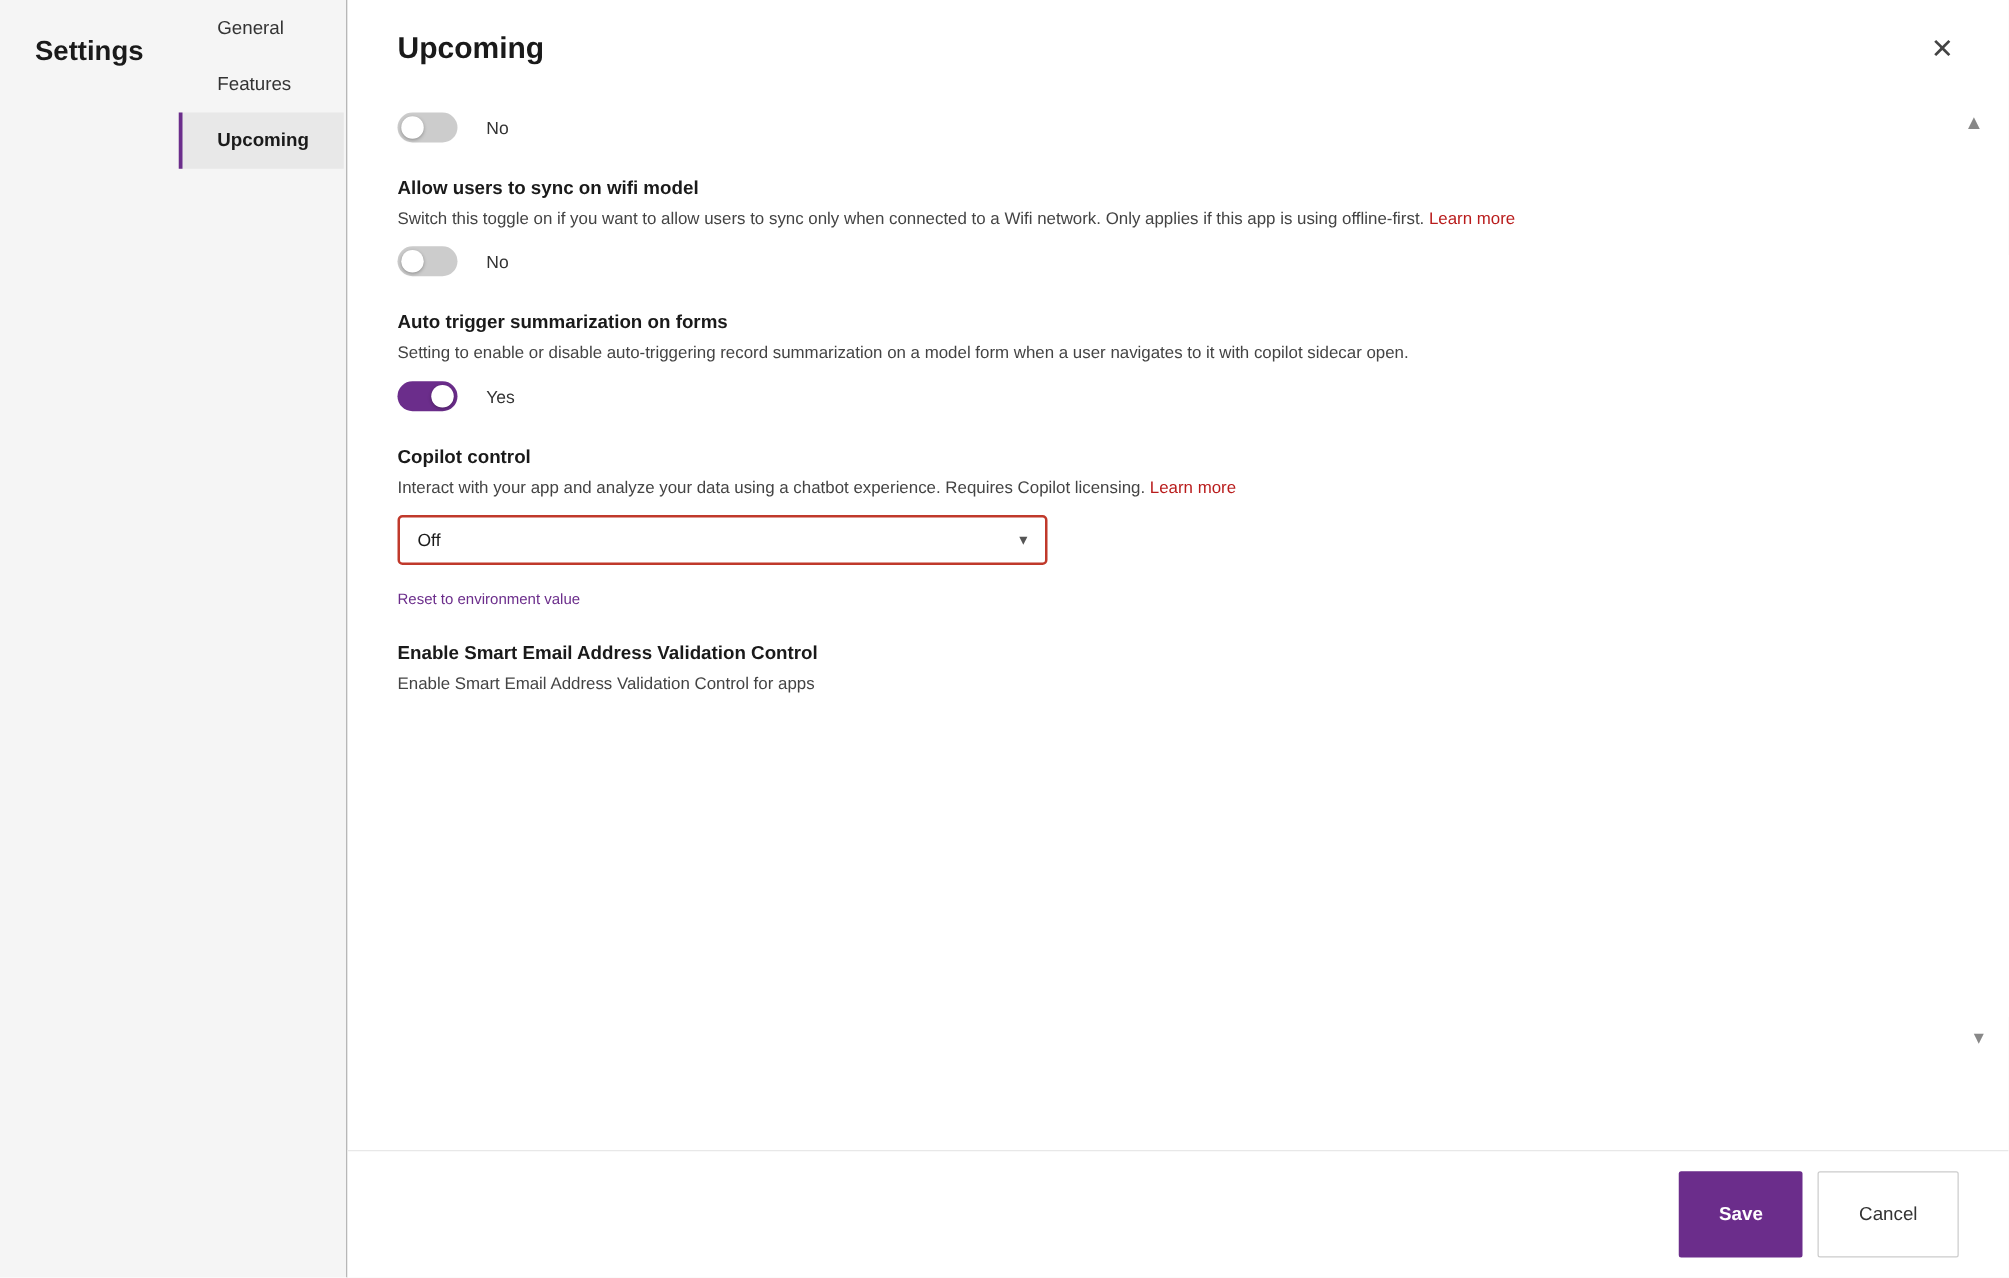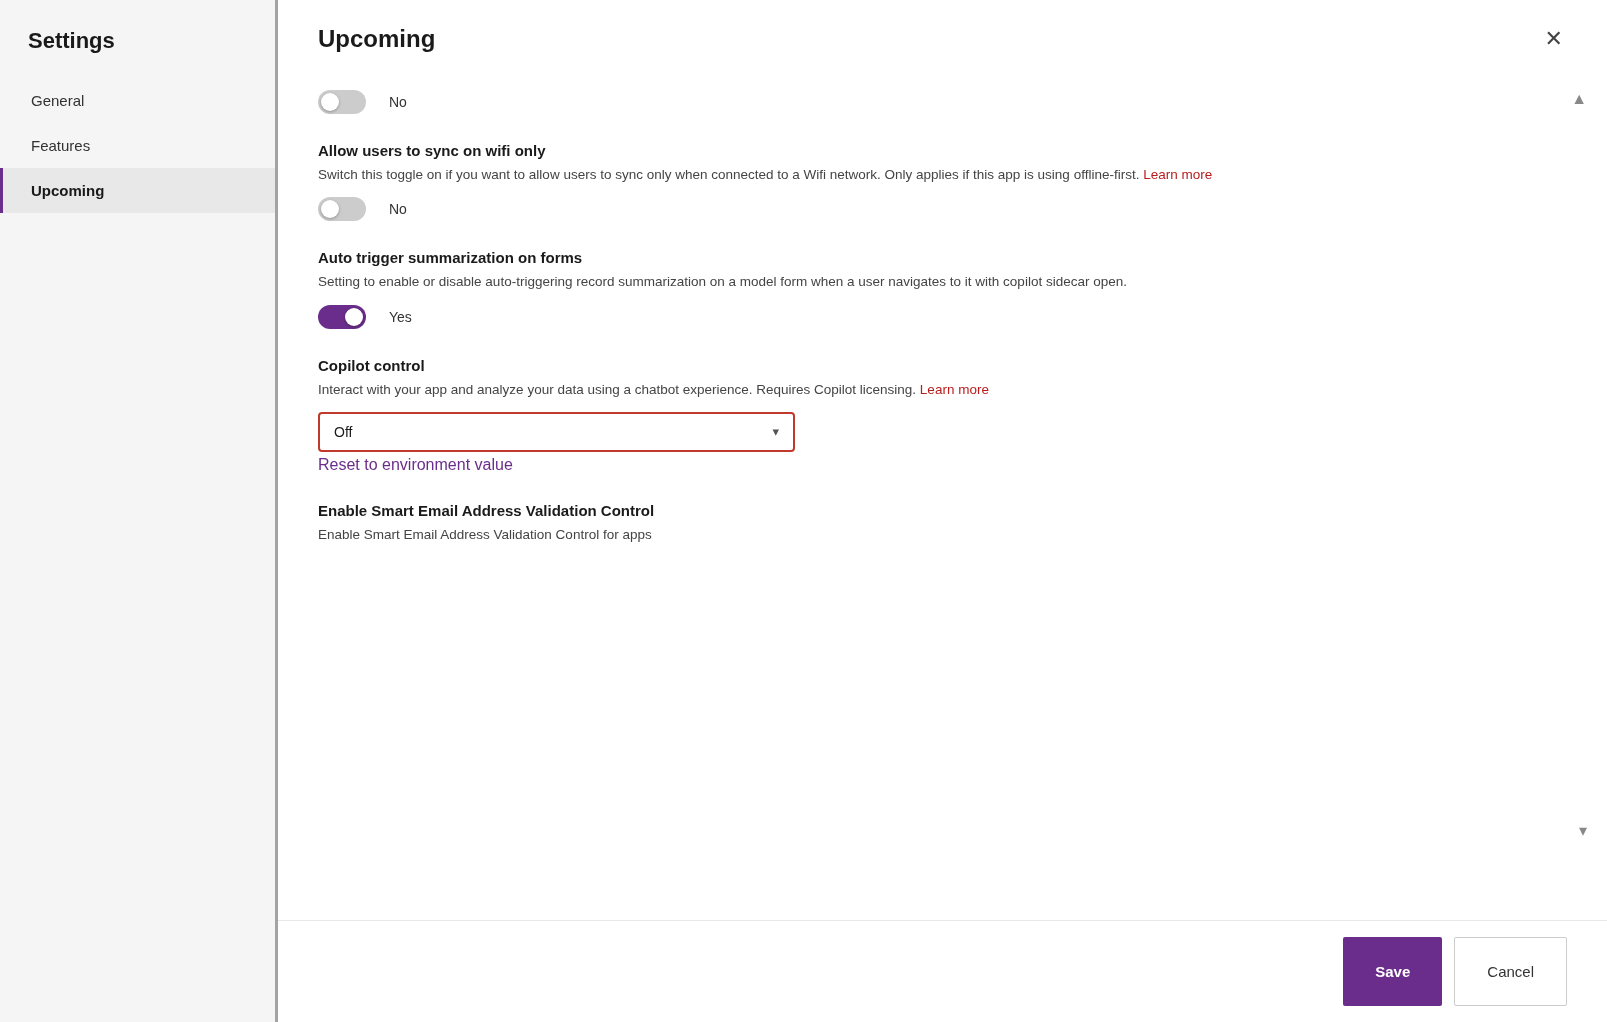--- a/index.html
+++ b/index.html
@@ -10,24 +10,23 @@
       height: 1022px;
       overflow: hidden;
       display: flex;
     }
 
     
     .sidebar {
       width: 278px;
       min-width: 278px;
       background: #f5f5f5;
-      border-right: 3px solid #a3a3a3;
+      border-right: 1px solid #a3a3a3;
       padding: 0;
       display: flex;
-      flex-direction: column;
     }
     .sidebar-title {
       font-size: 22px;
       font-weight: 600;
       color: #1a1a1a;
       padding: 28px 28px 24px 28px;
     }
     .sidebar-nav {
       list-style: none;
     }
@@ -174,22 +173,22 @@
     .setting-desc a {
       color: #b91c1c;
       text-decoration: none;
     }
 
     
     .dropdown-wrapper {
       border: 2px solid #c0392b;
       border-radius: 4px;
       display: inline-block;
-      width: 477px;
-      margin-bottom: 0;
+      width: 520px;
+      margin-bottom: 16px;
     }
     .dropdown-inner {
       position: relative;
       display: flex;
       align-items: center;
     }
     .dropdown-inner select {
       flex: 1;
       padding: 10px 14px;
       font-size: 14px;
@@ -205,21 +204,21 @@
       position: absolute;
       right: 14px;
       pointer-events: none;
       color: #555;
       font-size: 13px;
     }
 
     
     .reset-link {
       color: #6b2d8b;
-      font-size: 16px;
+      font-size: 12px;
       text-decoration: none;
       cursor: pointer;
       display: block;
       margin-top: 4px;
     }
 
     
     .scroll-arrow-up {
       position: absolute;
       top: 20px;
@@ -307,21 +306,21 @@
           <input type="checkbox" style="">
           <div class="toggle-track">
             <div class="toggle-thumb"></div>
           </div>
         </label>
         <span class="toggle-label">No</span>
       </div>
     </div>
 
     <div class="setting-section">
-      <div class="setting-title">Allow users to sync on wifi only</div>
+      <div class="setting-title">Allow users to sync on wifi model</div>
       <div class="setting-desc">
         Switch this toggle on if you want to allow users to sync only when connected to a Wifi network. Only applies if this app is using offline-first. <a>Learn more</a>
       </div>
       <div class="toggle-row">
         <label class="toggle-switch">
           <input type="checkbox" style="">
           <div class="toggle-track">
             <div class="toggle-thumb"></div>
           </div>
         </label>

